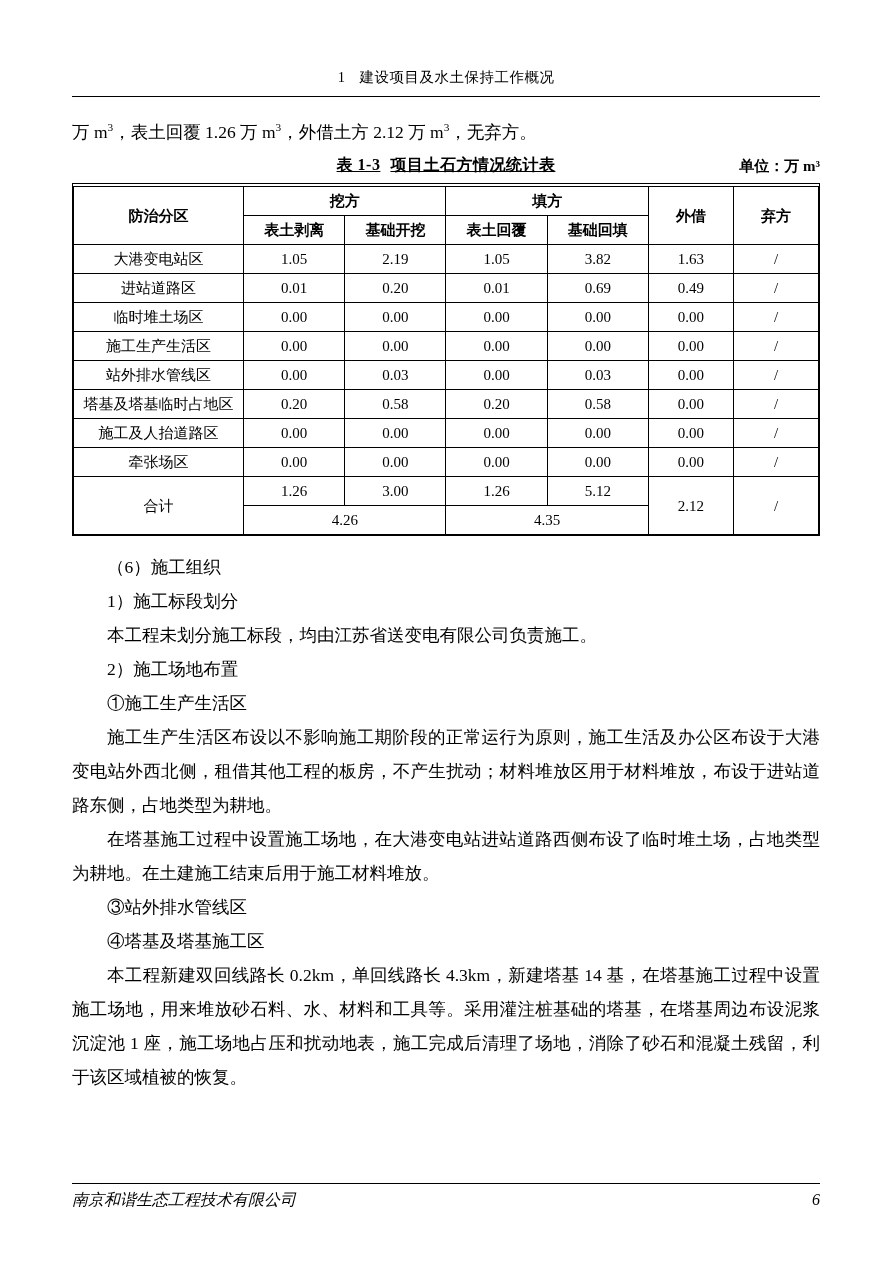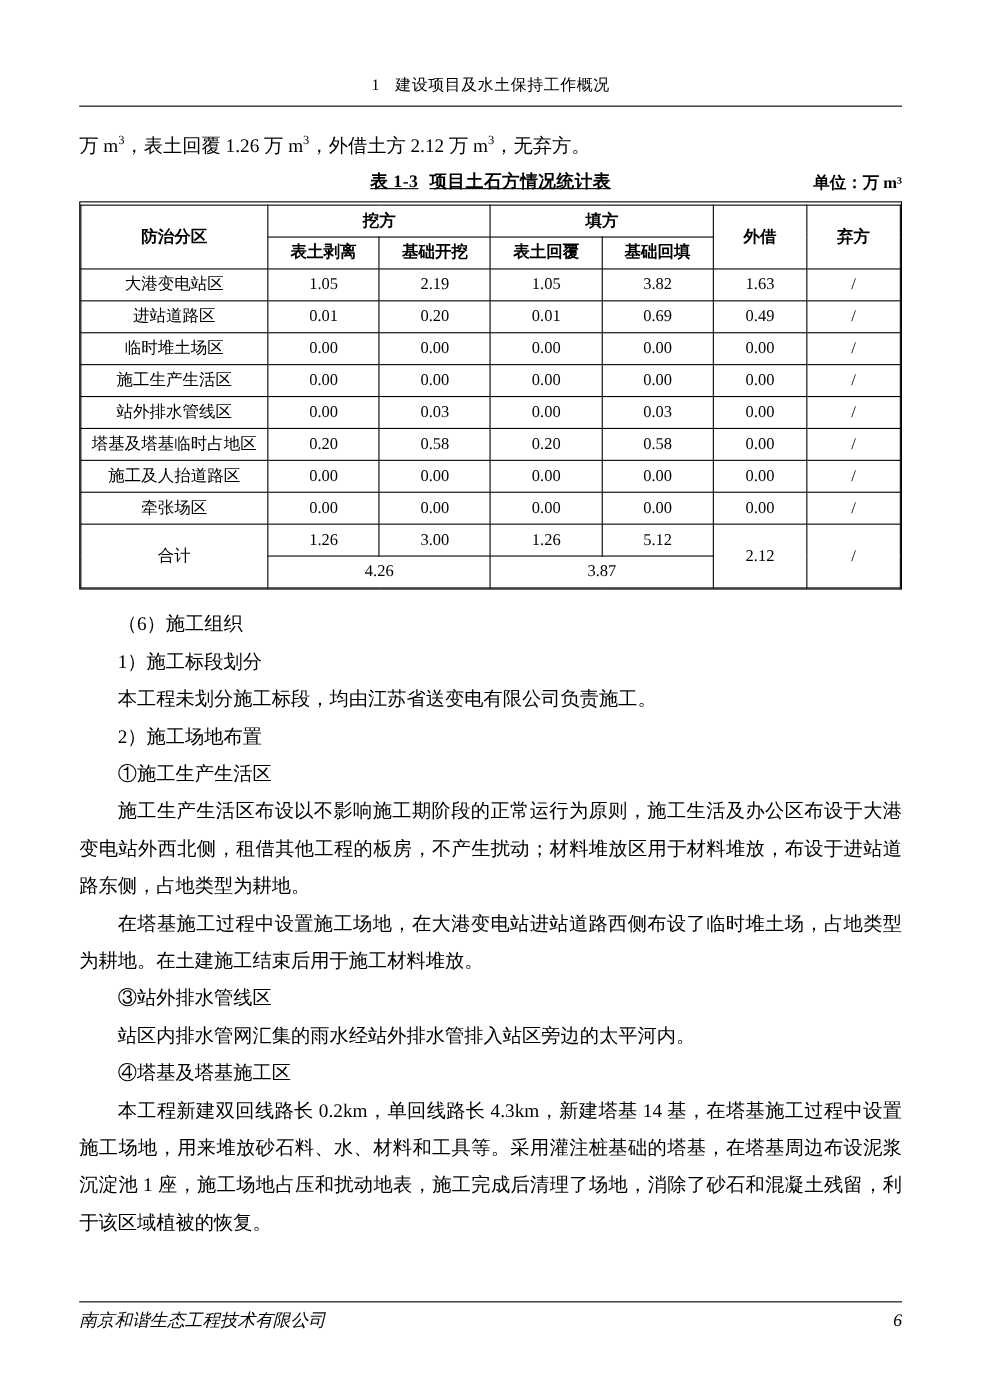--- a/index.html
+++ b/index.html
@@ -260,40 +260,39 @@
         <td class="rowhead" rowspan="2">合计</td>
         <td>1.26</td>
         <td>3.00</td>
         <td>1.26</td>
         <td>5.12</td>
         <td rowspan="2">2.12</td>
         <td rowspan="2">/</td>
       </tr>
       <tr class="total">
         <td colspan="2">4.26</td>
-        <td colspan="2">3.87</td>
+        <td colspan="2">4.35</td>
       </tr>
     </tbody>
   </table>
   </div>
 
   <p class="sec-head gap-top">（6）施工组织</p>
 
   <p class="sec-head">1）施工标段划分</p>
   <p class="para indent">本工程未划分施工标段，均由江苏省送变电有限公司负责施工。</p>
 
   <p class="sec-head">2）施工场地布置</p>
 
   <p class="sec-head">①施工生产生活区</p>
   <p class="para indent">施工生产生活区布设以不影响施工期阶段的正常运行为原则，施工生活及办公区布设于大港变电站外西北侧，租借其他工程的板房，不产生扰动；材料堆放区用于材料堆放，布设于进站道路东侧，占地类型为耕地。</p>
 
   <p class="para indent">在塔基施工过程中设置施工场地，在大港变电站进站道路西侧布设了临时堆土场，占地类型为耕地。在土建施工结束后用于施工材料堆放。</p>
 
   <p class="sec-head">③站外排水管线区</p>
-  <p class="para indent">站区内排水管网汇集的雨水经站外排水管排入站区旁边的太平河内。</p>
 
   <p class="sec-head">④塔基及塔基施工区</p>
   <p class="para indent">本工程新建双回线路长 0.2km，单回线路长 4.3km，新建塔基 14 基，在塔基施工过程中设置施工场地，用来堆放砂石料、水、材料和工具等。采用灌注桩基础的塔基，在塔基周边布设泥浆沉淀池 1 座，施工场地占压和扰动地表，施工完成后清理了场地，消除了砂石和混凝土残留，利于该区域植被的恢复。</p>
 
   <div class="footer">
     <div class="footer-rule"></div>
     <div class="footer-row">
       <span>南京和谐生态工程技术有限公司</span>
       <span>6</span>
     </div>

